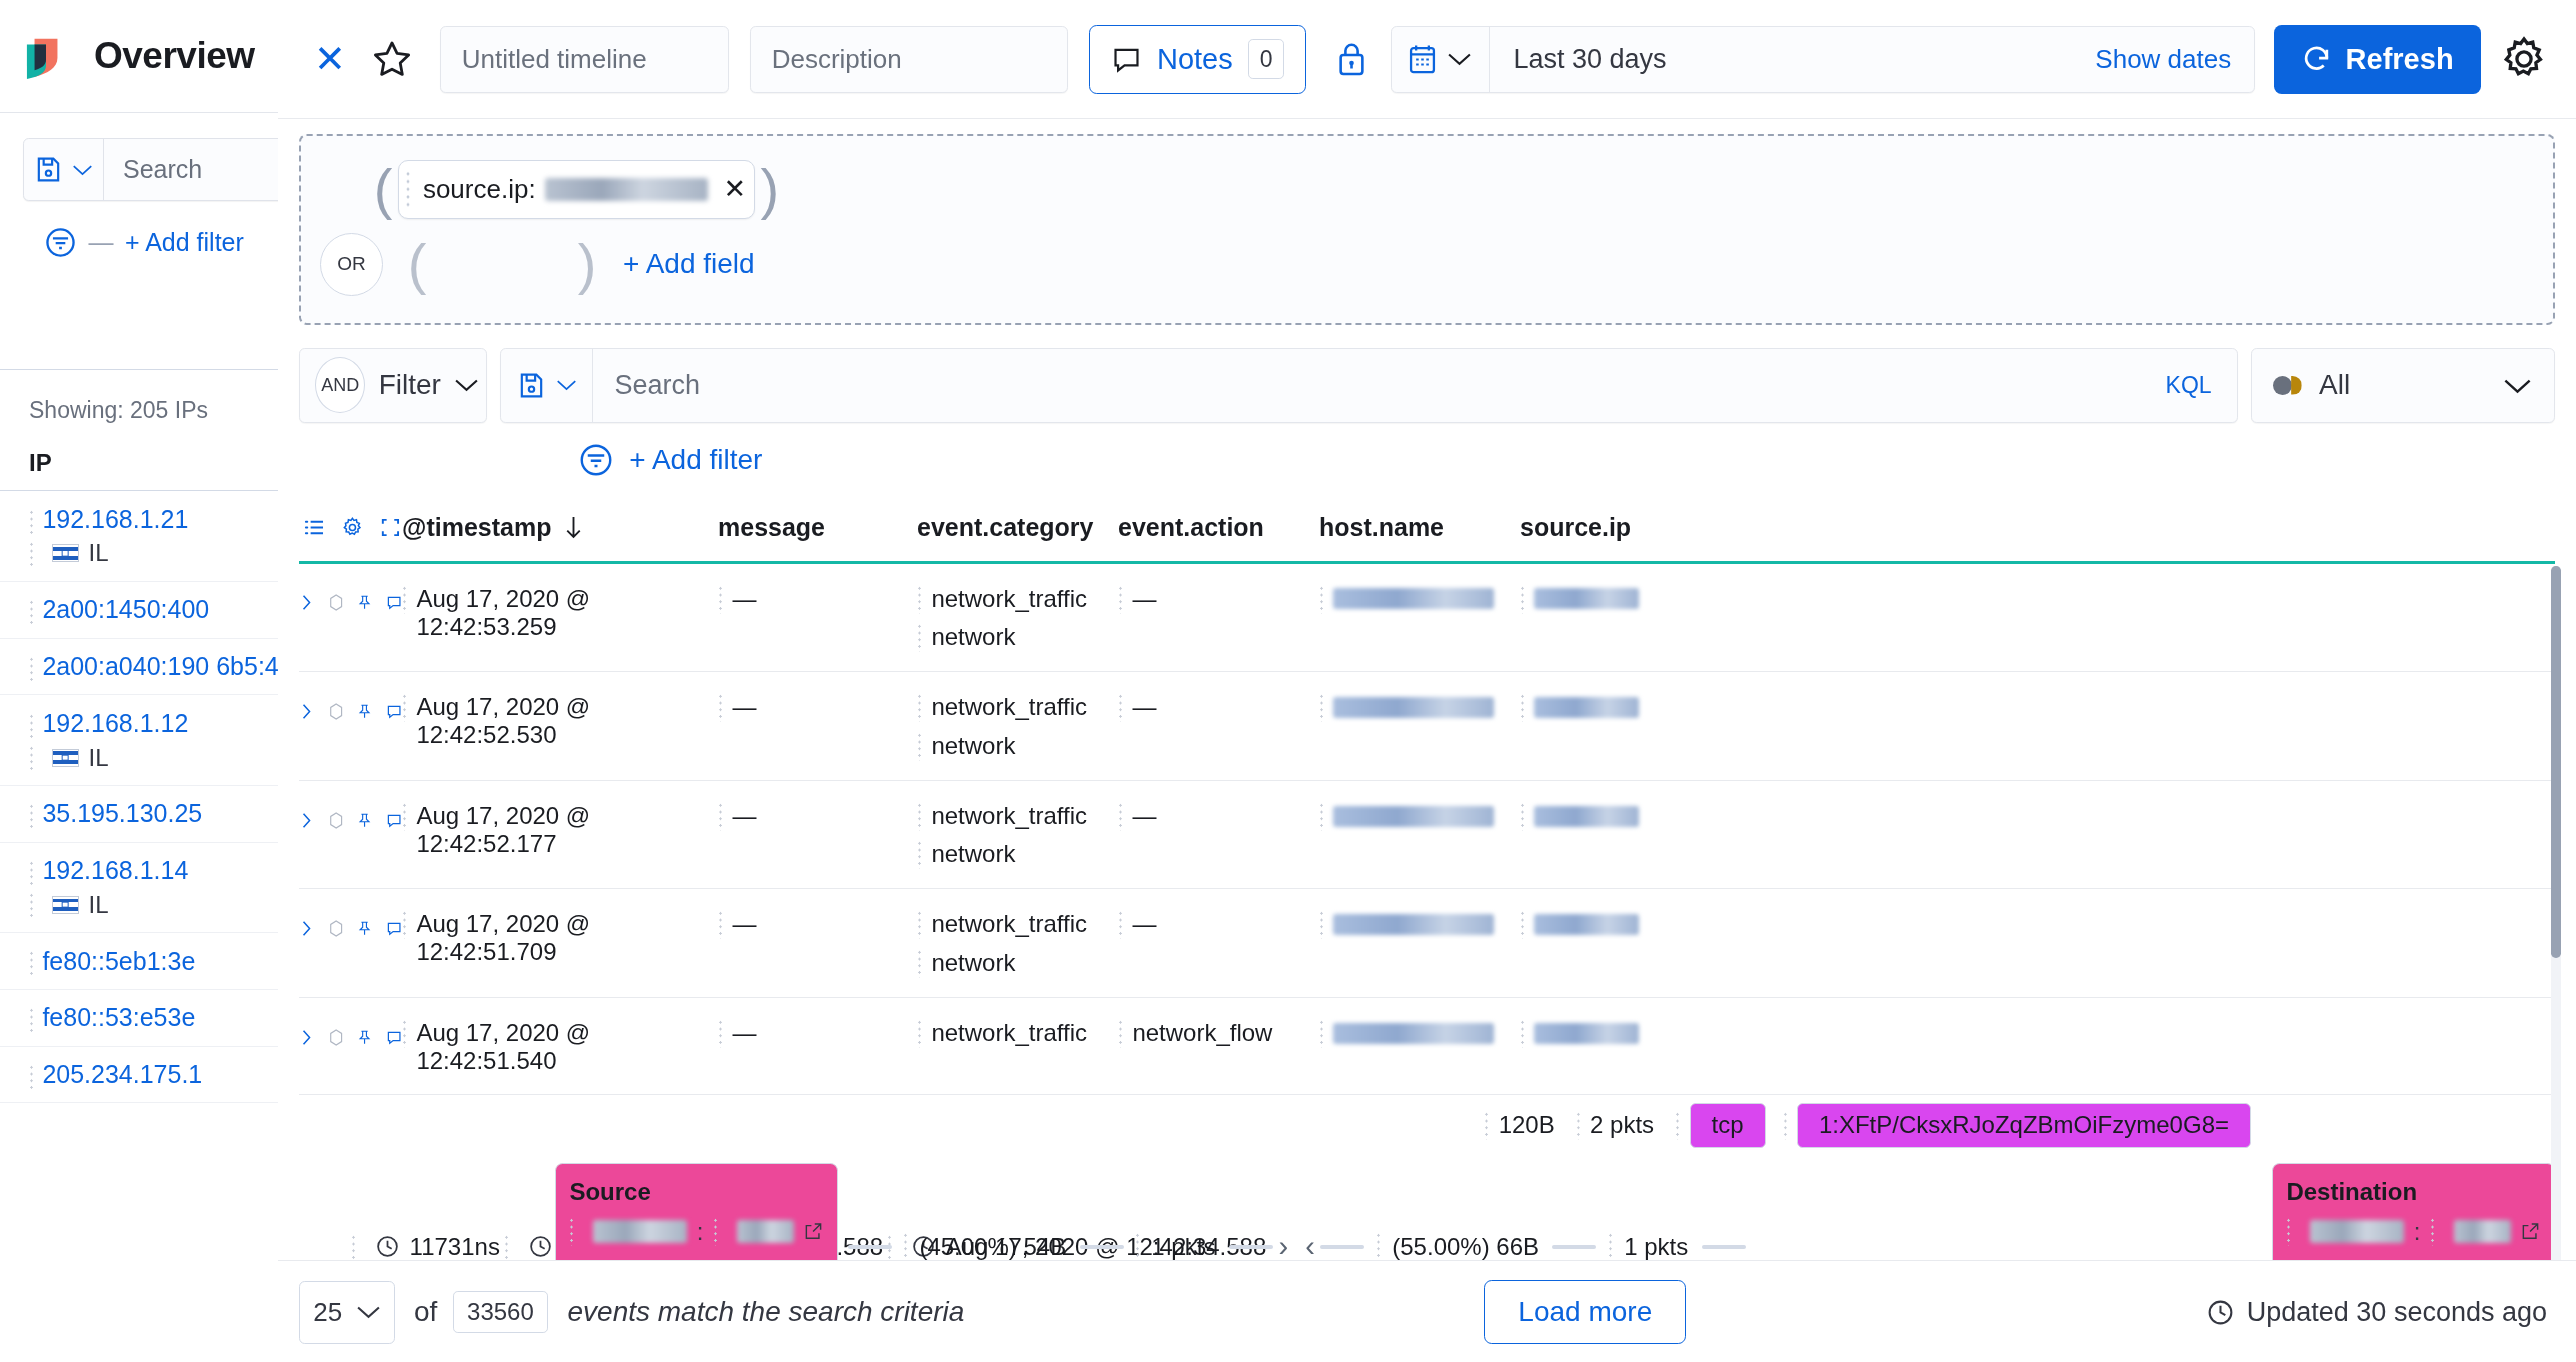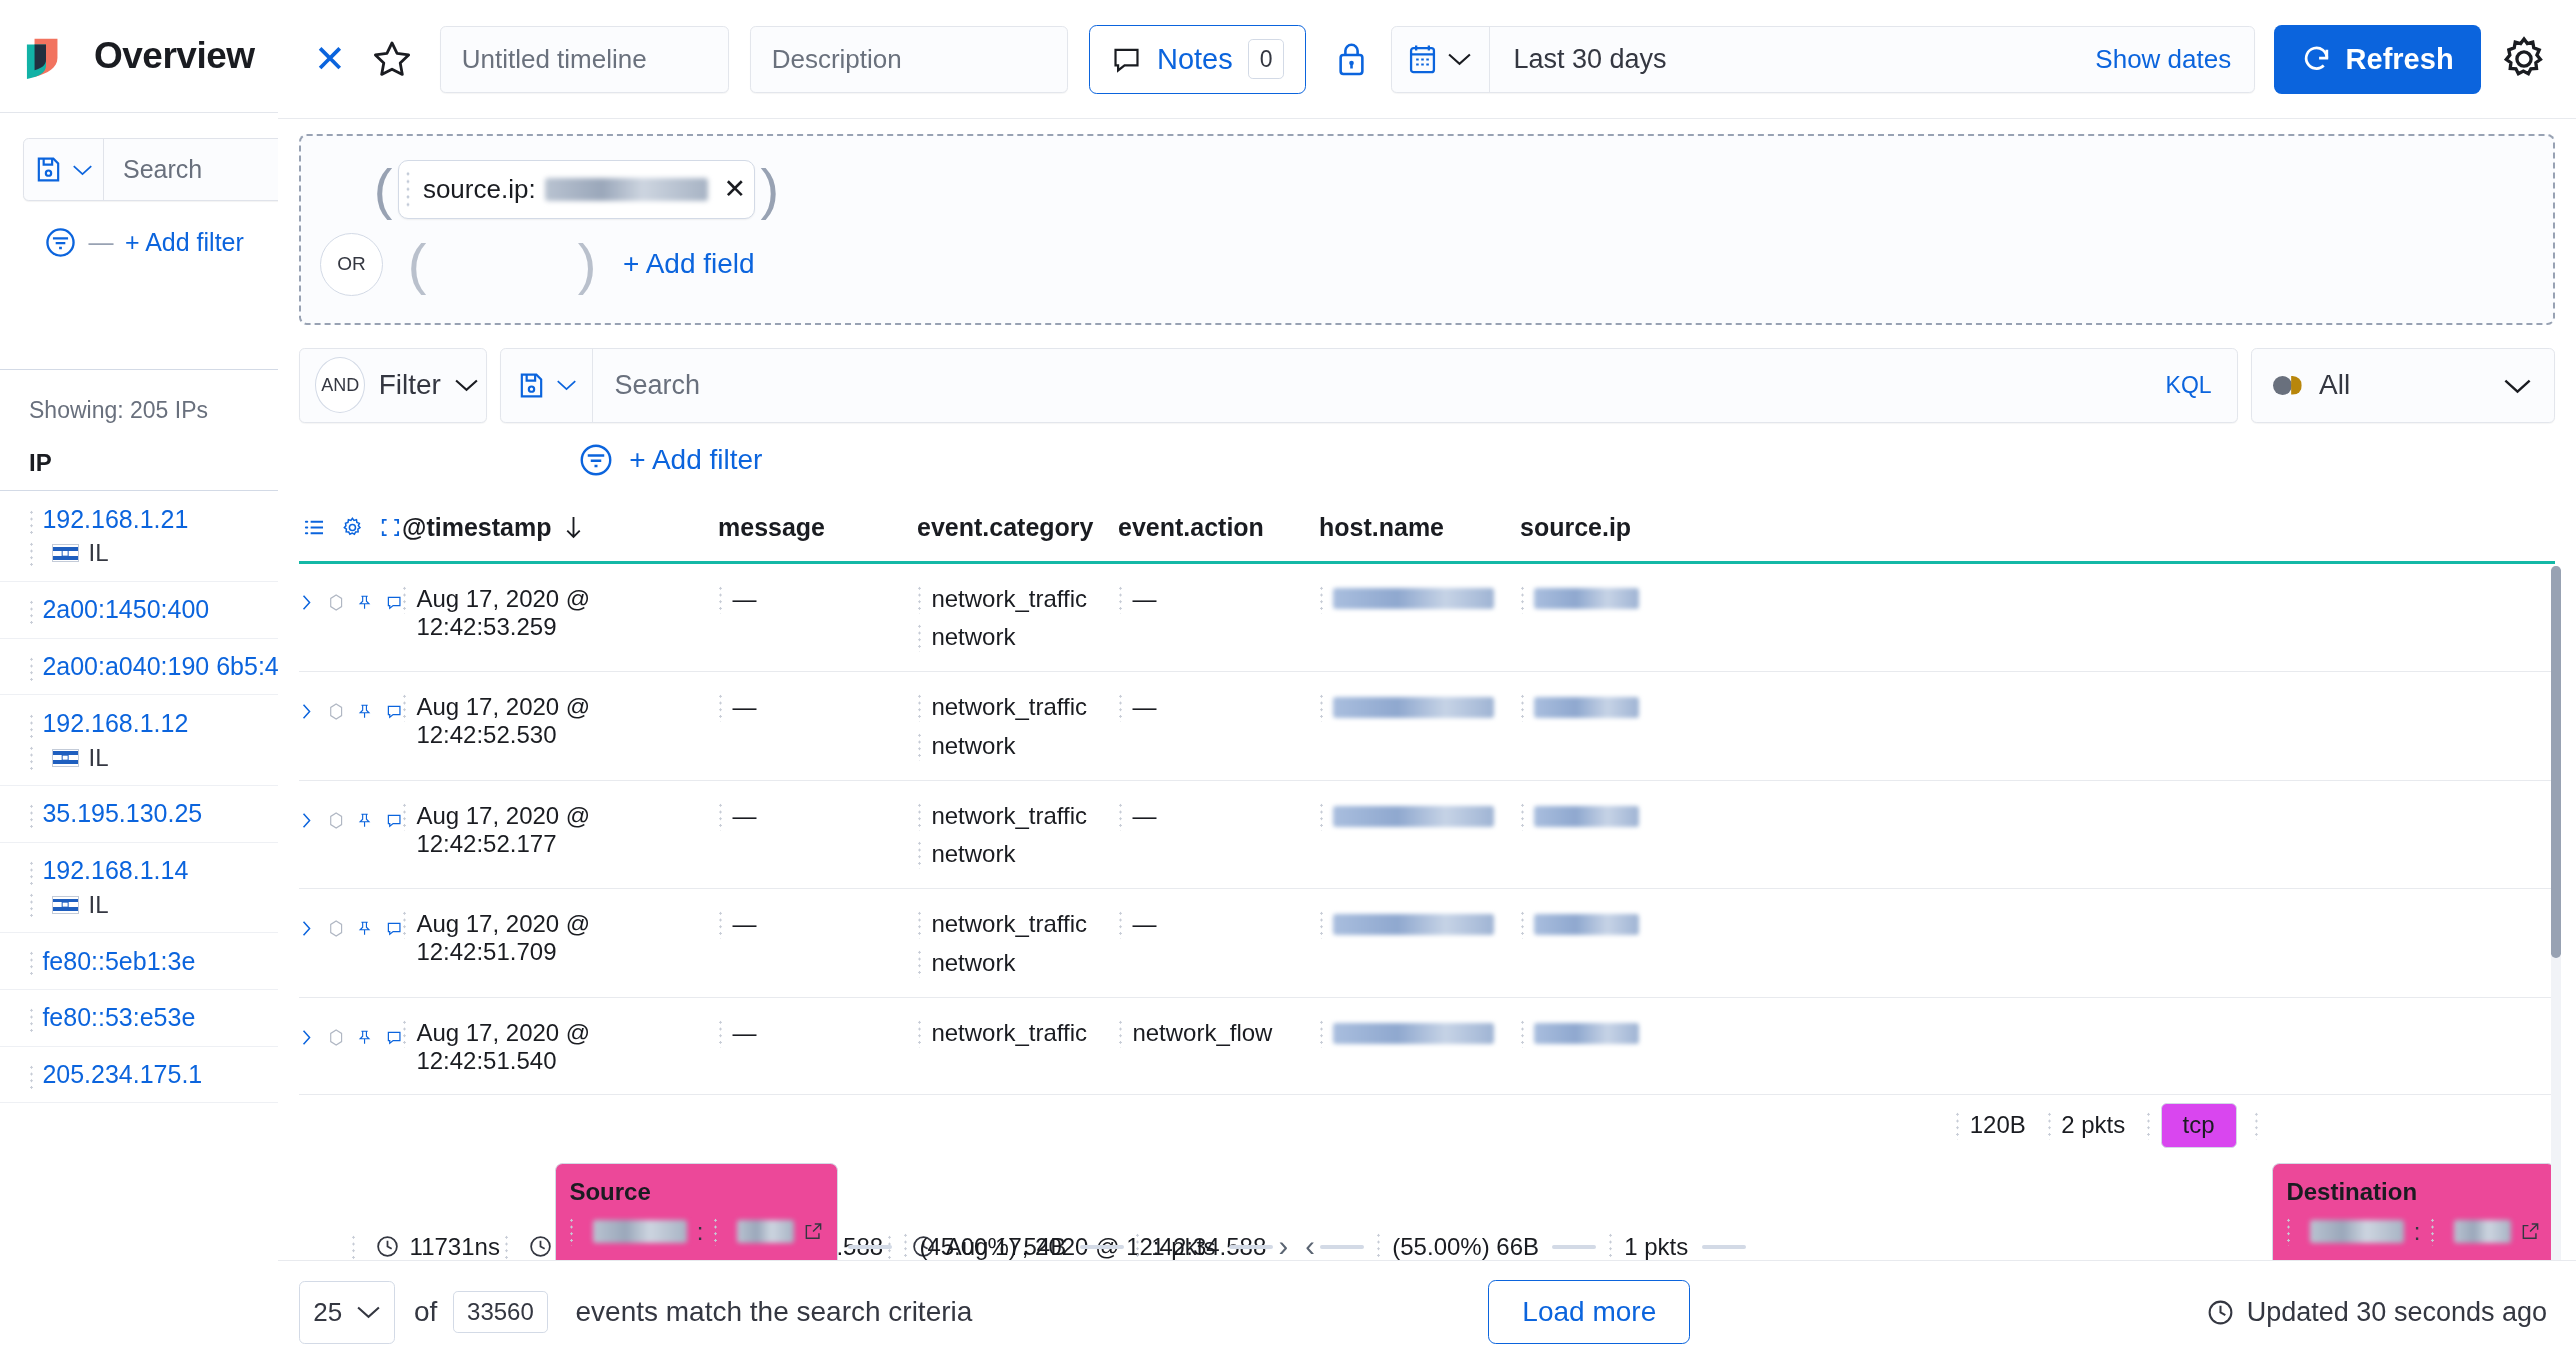--- a/index.html
+++ b/index.html
@@ -681,20 +681,21 @@
               <span class="redact-bar" style="width:105px;"></span>
             </div>
           </div>
           <div class="flow">
       <div class="flow-top">
         <span class="chip-plain"><span class="vline"></span>120B</span>
         <span class="chip-plain"><span class="vline"></span>2 pkts</span>
         <span class="vline"></span>
               <span class="chip-box">tcp</span>
         <span class="vline"></span>
+              <span class="chip-box">1:XFtP/CksxRJoZqZBmOiFzyme0G8=</span>
       </div>
       <div class="flow-body">
         <div class="flow-times">
           <span class="ftime"><span class="vline" style="height:25px;"></span>
             <svg width="25" height="25" viewBox="0 0 24 24" fill="none" stroke="#343741" stroke-width="1.7">
                     <circle cx="12" cy="12" r="9"></circle>
                     <path d="M12 6.5V12l4 2.2"></path>
                   </svg>11731ns</span>
           <span class="ftime"><span class="vline" style="height:25px;"></span>
             <svg width="25" height="25" viewBox="0 0 24 24" fill="none" stroke="#343741" stroke-width="1.7">
@@ -789,21 +790,21 @@
 
     <div class="footer">
       <div class="pp-select">
         <span>25</span>
         <svg width="25" height="15.3" viewBox="0 0 24 14" fill="none" stroke="#343741" stroke-width="2">
             <path d="M2 3l10 9 10-9"></path>
           </svg>
       </div>
       <span class="foot-txt">of</span>
       <span class="count-box">33560</span>
-      <span class="foot-txt" style="margin-left:12px;">events match the search criteria</span>
+      <span class="foot-txt" style="margin-left:4px;font-style:italic;">events match the search criteria</span>
       <span class="spacer"></span>
       <button class="loadmore">Load more</button>
       <span class="spacer"></span>
       <span class="updated">
         <svg width="29" height="29" viewBox="0 0 24 24" fill="none" stroke="#343741" stroke-width="1.7">
             <circle cx="12" cy="12" r="9"></circle>
             <path d="M12 6.5V12l4 2.2"></path>
           </svg>
         <span>Updated 30 seconds ago</span>
       </span>

